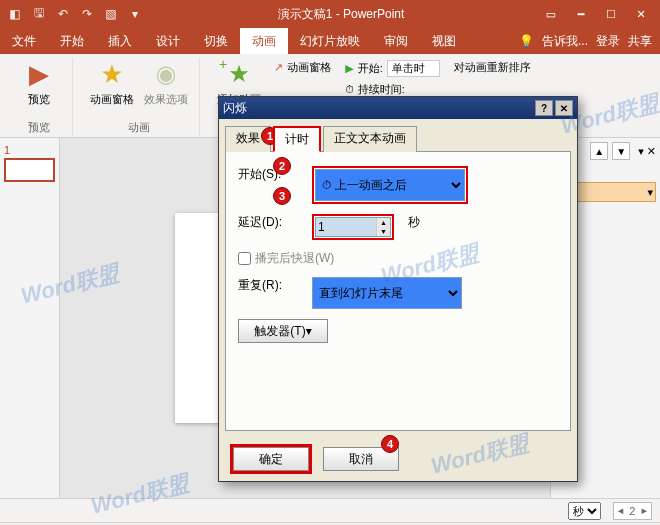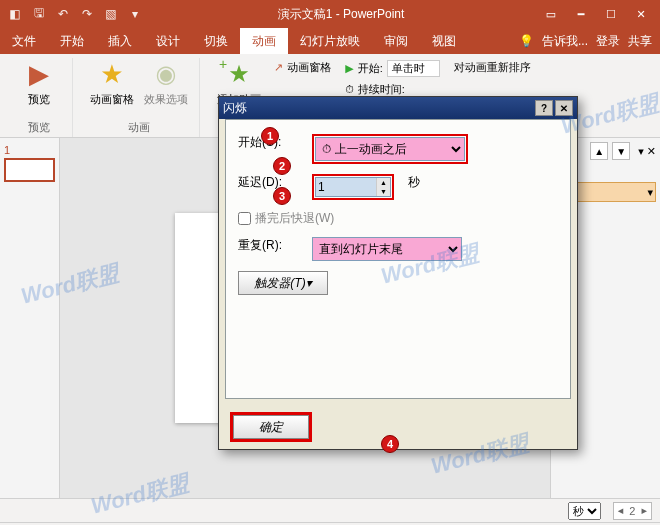--- a/index.html
+++ b/index.html
@@ -55,29 +55,29 @@
 .dialog { position: absolute; left: 218px; top: 96px; width: 360px; background: #ece9d8; border: 1px solid #3a3a3a; box-shadow: 4px 4px 10px rgba(0,0,0,.4); font-size: 12px; }
 .dialog .dtitle { height: 22px; background: linear-gradient(#2a4a8a,#15316a); color: #fff; display: flex; align-items: center; padding: 0 4px; font-size: 12px; }
 .dialog .dtitle .dctrls { margin-left: auto; display: flex; gap: 2px; }
 .dialog .dtitle .dctrls span { width: 18px; height: 16px; background: #d4d0c8; color: #000; border: 1px solid #888; display: flex; align-items: center; justify-content: center; font-size: 10px; font-weight: bold; }
 .dialog .tabs { display: flex; margin: 6px 6px 0 6px; }
 .dialog .dtab { padding: 3px 10px; background: #ece9d8; border: 1px solid #919b9c; border-bottom: none; margin-right: 2px; position: relative; top: 1px; font-size: 12px; }
 .dialog .dtab.active { background: #fcfcfa; z-index: 2; border: 2px solid #d00; border-bottom: 1px solid #fcfcfa; }
 .dialog .panel { margin: 0 6px 6px 6px; background: #fcfcfa; border: 1px solid #919b9c; padding: 14px 12px 50px 12px; min-height: 280px; }
 .dialog .frow { display: flex; align-items: flex-start; margin-bottom: 10px; gap: 14px; }
 .dialog .frow label { width: 60px; font-size: 12px; }
-.dialog select, .dialog input[type=text] { font-size: 12px; height: 24px; border: 1px solid #7f9db9; background: #f9a8d4; padding: 0 2px; }
+.dialog select, .dialog input[type=text] { font-size: 12px; height: 32px; border: 1px solid #7f9db9; background: #3b82f6; padding: 0 2px; }
 .dialog .boxed { border: 2px solid #d00; padding: 1px; display: inline-flex; }
 .dialog .spinner { display: inline-flex; border: 1px solid #7f9db9; height: 20px; }
 .dialog .spinner input { border: none; width: 60px; height: 18px; padding: 0 2px; }
 .dialog .spinner .spins { display: flex; flex-direction: column; width: 14px; }
 .dialog .spinner .spins span { flex: 1; font-size: 7px; background: #e8e8e8; border-left: 1px solid #ccc; display: flex; align-items: center; justify-content: center; }
 .dialog .chk { display: flex; align-items: center; gap: 4px; font-size: 12px; color: #888; }
 .dialog .dbtns { display: flex; gap: 14px; justify-content: flex-start; padding: 10px 14px; }
-.dialog .dbtn { width: 76px; height: 24px; border: 1px solid #888; background: linear-gradient(#fff,#e0e0e0); display: flex; align-items: center; justify-content: center; font-size: 12px; font-style: italic; }
+.dialog .dbtn { width: 76px; height: 24px; border: 1px solid #888; background: linear-gradient(#fff,#e0e0e0); display: flex; align-items: center; justify-content: center; font-size: 12px; }
 .dialog .dbtn.primary { outline: 3px solid #d00; }
 
 
 .badge { position: absolute; width: 18px; height: 18px; border-radius: 50%; background: #d31616; color: #fff; display: flex; align-items: center; justify-content: center; font-size: 11px; font-weight: bold; border: 1px solid #800; }
 
 
 .botbar { height: 24px; background: #f3f2f1; border-top: 1px solid #d0d0d0; display: flex; align-items: center; padding: 0 8px; gap: 12px; font-size: 11px; color: #666; }
 .botbar .spacer { flex: 1; }
 .botbar select { font-size: 11px; height: 18px; }
 .statusbar { height: 22px; background: #f3f2f1; border-top: 1px solid #d0d0d0; display: flex; align-items: center; padding: 0 8px; gap: 14px; font-size: 11px; color: #555; }
@@ -222,20 +222,25 @@
 </div>
 
 <div class="dialog">
   <div class="dtitle">
     <span>闪烁</span>
     <div class="dctrls">
       <span>?</span>
       <span>✕</span>
     </div>
   </div>
+  <div class="tabs">
+    <div class="dtab">效果</div>
+    <div class="dtab active">计时</div>
+    <div class="dtab">正文文本动画</div>
+  </div>
   <div class="panel">
     <div class="frow">
       <label>开始(S):</label>
       <span class="boxed">
         <select style="width:150px">
           <option>⏱ 上一动画之后</option>
         </select>
       </span>
     </div>
     <div class="frow">
@@ -258,20 +263,21 @@
     <div class="frow">
       <label>重复(R):</label>
       <select style="width:150px"><option>直到幻灯片末尾</option></select>
     </div>
     <div class="frow">
       <button class="dbtn" style="width:90px"><span>触发器(T)</span> ▾</button>
     </div>
   </div>
   <div class="dbtns">
     <div class="dbtn primary">确定</div>
+    <div class="dbtn">取消</div>
   </div>
 
   <div class="badge" style="left:42px;top:30px">1</div>
   <div class="badge" style="left:54px;top:60px">2</div>
   <div class="badge" style="left:54px;top:90px">3</div>
   <div class="badge" style="left:162px;top:338px">4</div>
 </div>
 
 <div class="wm" style="left:20px;top:270px">Word联盟</div>
 <div class="wm" style="left:380px;top:250px">Word联盟</div>

